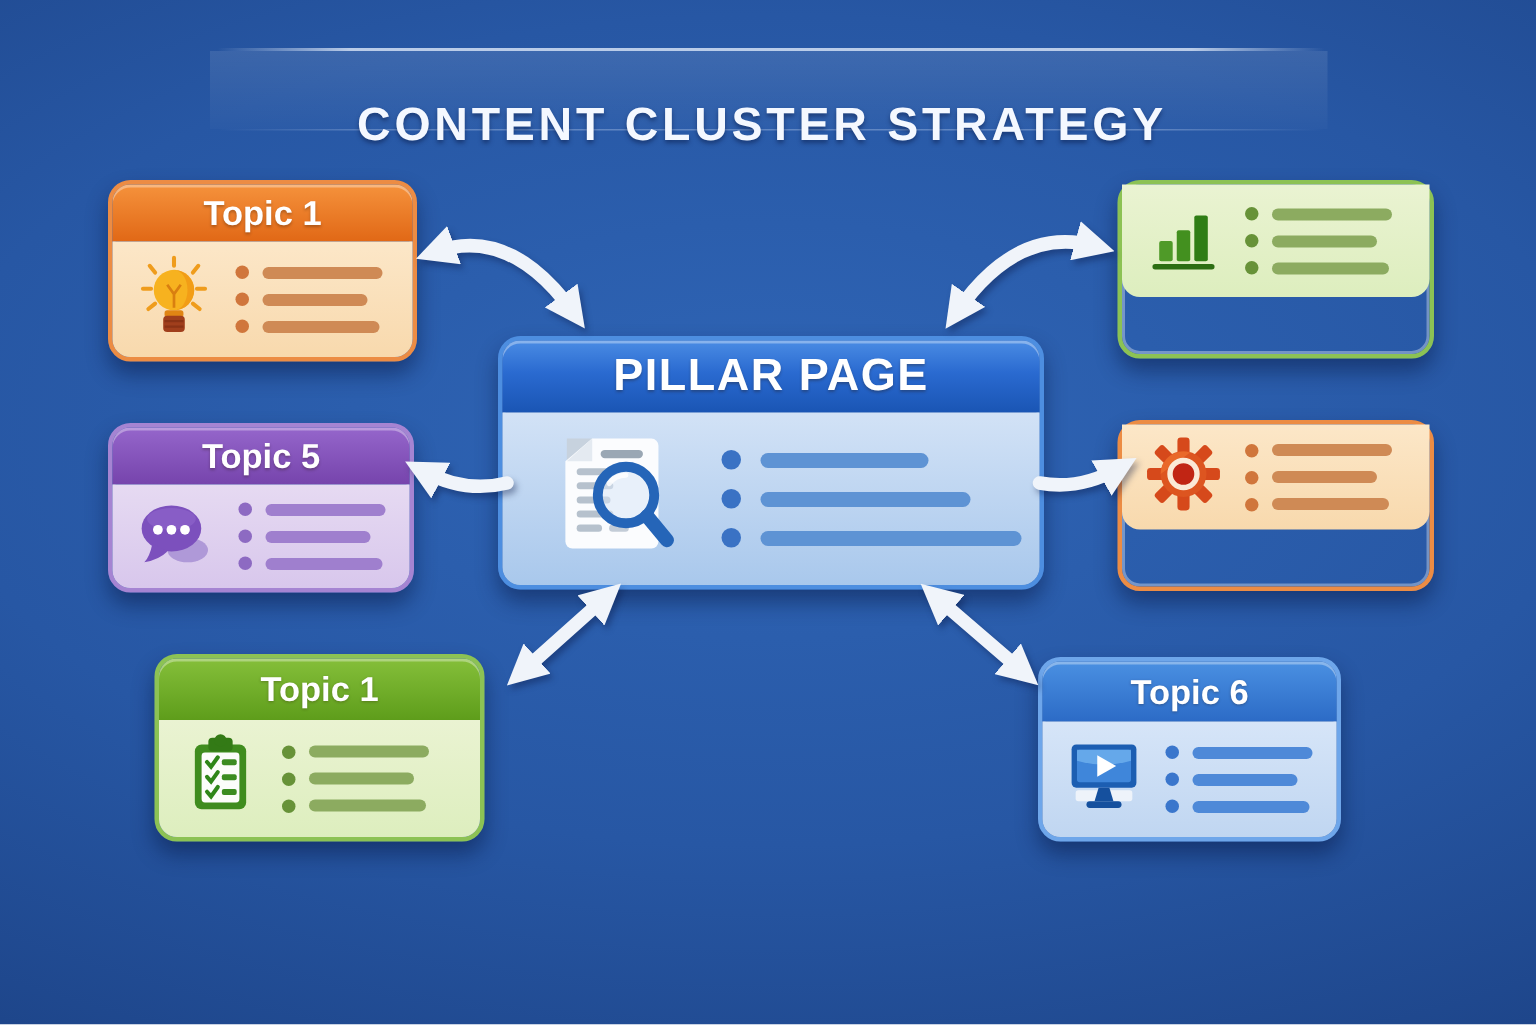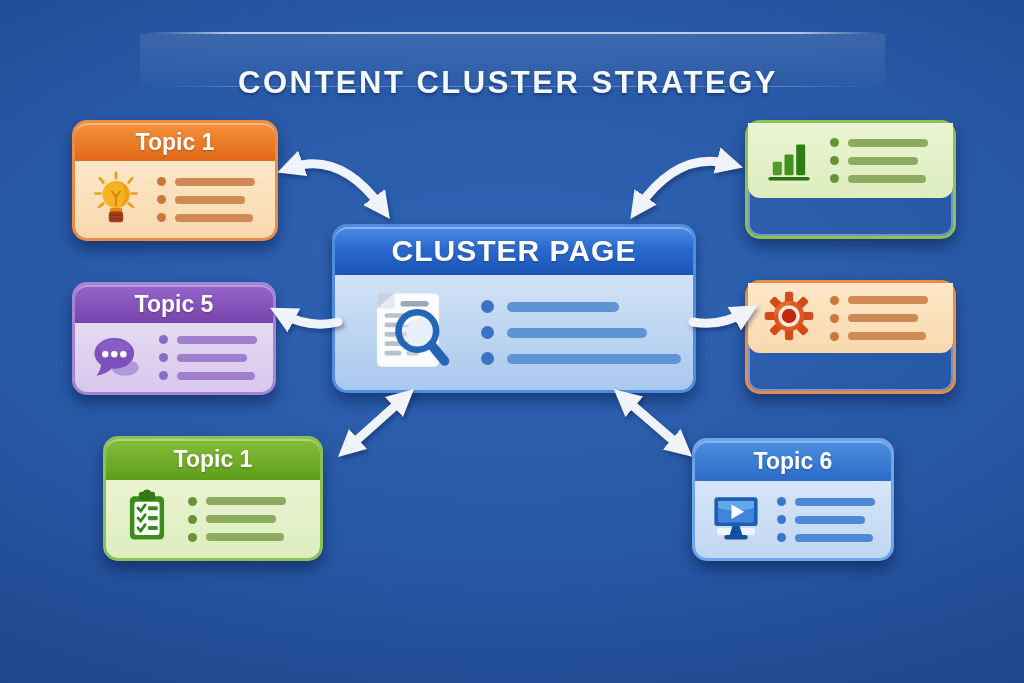--- a/index.html
+++ b/index.html
@@ -66,21 +66,21 @@
 
 <div class="canvas">
 
   <div class="title-band"></div>
   <div class="title-line-top"></div>
   <div class="title-line-bottom"></div>
   <h1 class="page-title">CONTENT CLUSTER STRATEGY</h1>
 
   <div class="box pillar-box">
     <div class="box-header">
-      <span>CLUSTER PAGE</span>
+      <span>PILLAR PAGE</span>
     </div>
     <div class="box-body">
       <span class="icon">
         <svg width="104" height="94" viewBox="0 0 110 100">
           <polygon points="24,26 42,10 24,10" fill="#c7d2de"></polygon>
           <path d="M42,10 h42 a5,5 0 0 1 5,5 v68 a5,5 0 0 1 -5,5 h-56 a5,5 0 0 1 -5,-5 V26 Z" fill="#fbfcfe"></path>
           <polygon points="24,26 42,26 42,10" fill="#e4eaf1"></polygon>
           <rect x="48" y="18" width="30" height="6" rx="3" fill="#9aa7b4"></rect>
           <rect x="31" y="31" width="26" height="5" rx="2.5" fill="#b6c1cd"></rect>
           <rect x="31" y="41" width="26" height="5" rx="2.5" fill="#b6c1cd"></rect>

